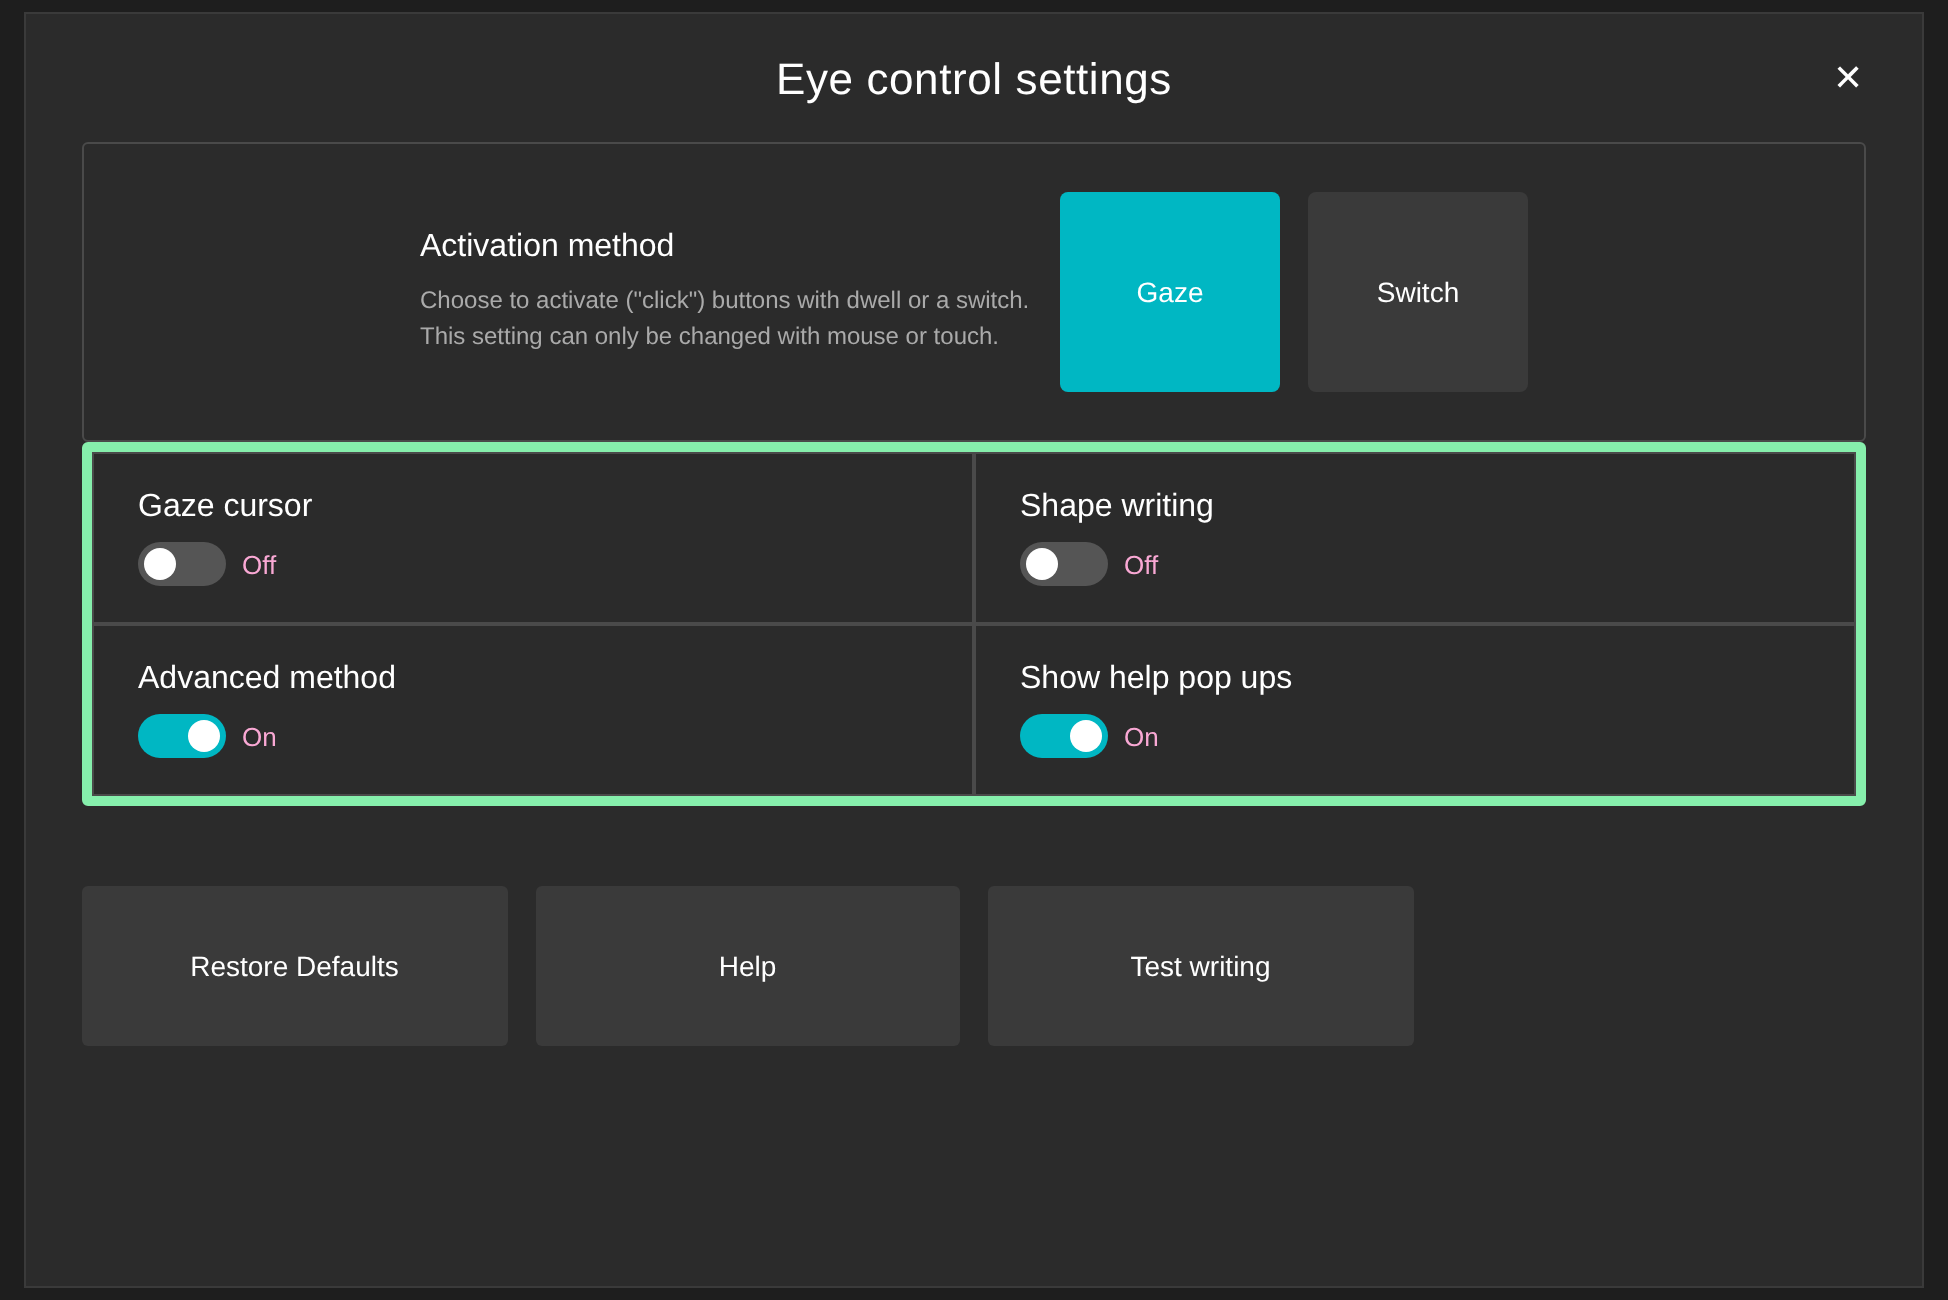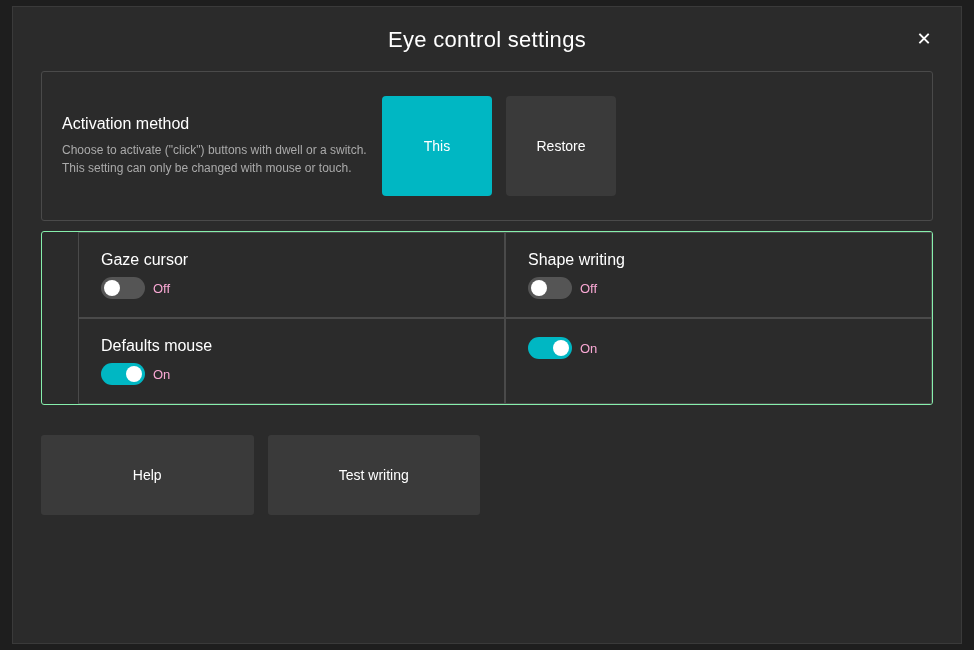--- a/index.html
+++ b/index.html
@@ -61,22 +61,22 @@
       padding: 0 28px 20px 28px;
     }
 
     
     .activation-section {
       border: 1px solid #4a4a4a;
       border-radius: 3px;
       padding: 24px 20px;
       display: flex;
       align-items: center;
-      justify-content: flex-start;
-      margin-bottom: 10px;
+      justify-content: center;
+      margin-bottom: 0;
     }
 
     .activation-label {
       flex: 0 0 auto;
       max-width: 320px;
     }
 
     .activation-label h2 {
       font-size: 16px;
       font-weight: 400;
@@ -115,25 +115,24 @@
 
     .act-btn.inactive {
       background-color: #3a3a3a;
     }
 
     
     .settings-grid {
       display: grid;
       grid-template-columns: 1fr 1fr;
       gap: 0;
-      border: 1px solid #86efac;
+      border: 5px solid #86efac;
       border-radius: 3px;
       overflow: hidden;
-      margin-bottom: 30px;
-      padding-left: 36px;
+      margin-bottom: 40px;
     }
 
     .setting-cell {
       padding: 18px 22px;
       border: 1px solid #4a4a4a;
     }
 
     .setting-cell h3 {
       font-size: 16px;
       font-weight: 400;
@@ -229,22 +228,22 @@
   </div>
 
   <div class="content">
 
     <div class="activation-section">
       <div class="activation-label">
         <h2>Activation method</h2>
         <p>Choose to activate ("click") buttons with dwell or a switch. This setting can only be changed with mouse or touch.</p>
       </div>
       <div class="activation-buttons">
-        <button class="act-btn active">This</button>
-        <button class="act-btn inactive">Restore</button>
+        <button class="act-btn active">Gaze</button>
+        <button class="act-btn inactive">Switch</button>
       </div>
     </div>
 
     <div class="settings-grid">
 
       <div class="setting-cell">
         <h3>Gaze cursor</h3>
         <div class="toggle-row">
           <label class="toggle">
             <input type="checkbox" style="">
@@ -259,41 +258,43 @@
         <div class="toggle-row">
           <label class="toggle">
             <input type="checkbox" style="">
             <span class="slider"></span>
           </label>
           <span class="toggle-label">Off</span>
         </div>
       </div>
 
       <div class="setting-cell">
-        <h3>Defaults mouse</h3>
+        <h3>Advanced method</h3>
         <div class="toggle-row">
           <label class="toggle">
             <input type="checkbox" checked="" style="">
             <span class="slider"></span>
           </label>
           <span class="toggle-label">On</span>
         </div>
       </div>
 
       <div class="setting-cell">
+        <h3>Show help pop ups</h3>
         <div class="toggle-row">
           <label class="toggle">
             <input type="checkbox" checked="" style="">
             <span class="slider"></span>
           </label>
           <span class="toggle-label">On</span>
         </div>
       </div>
 
     </div>
 
     <div class="bottom-buttons">
+      <button class="bottom-btn">Restore Defaults</button>
       <button class="bottom-btn">Help</button>
       <button class="bottom-btn">Test writing</button>
     </div>
 
   </div>
 </div>
 
 </body></html>

